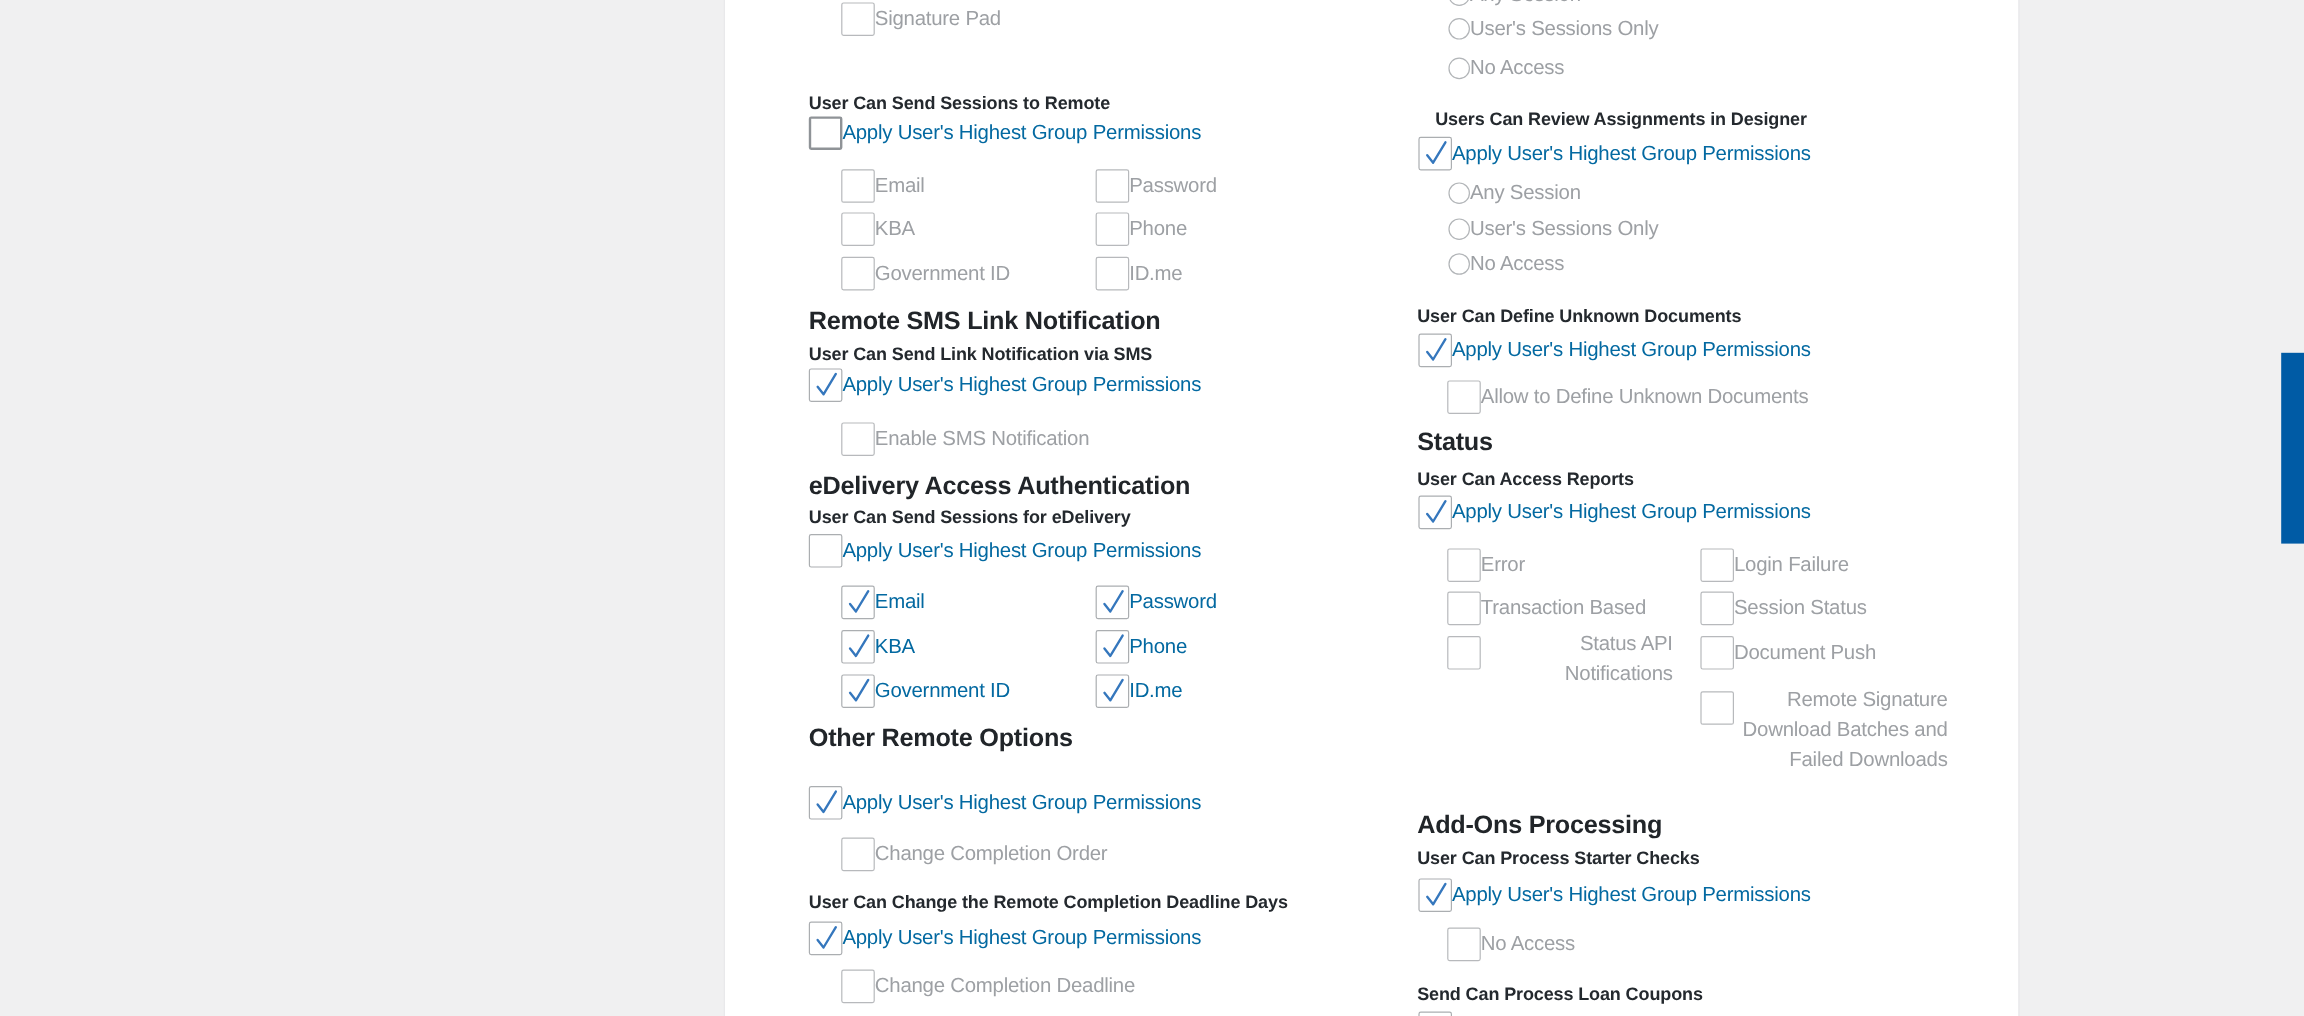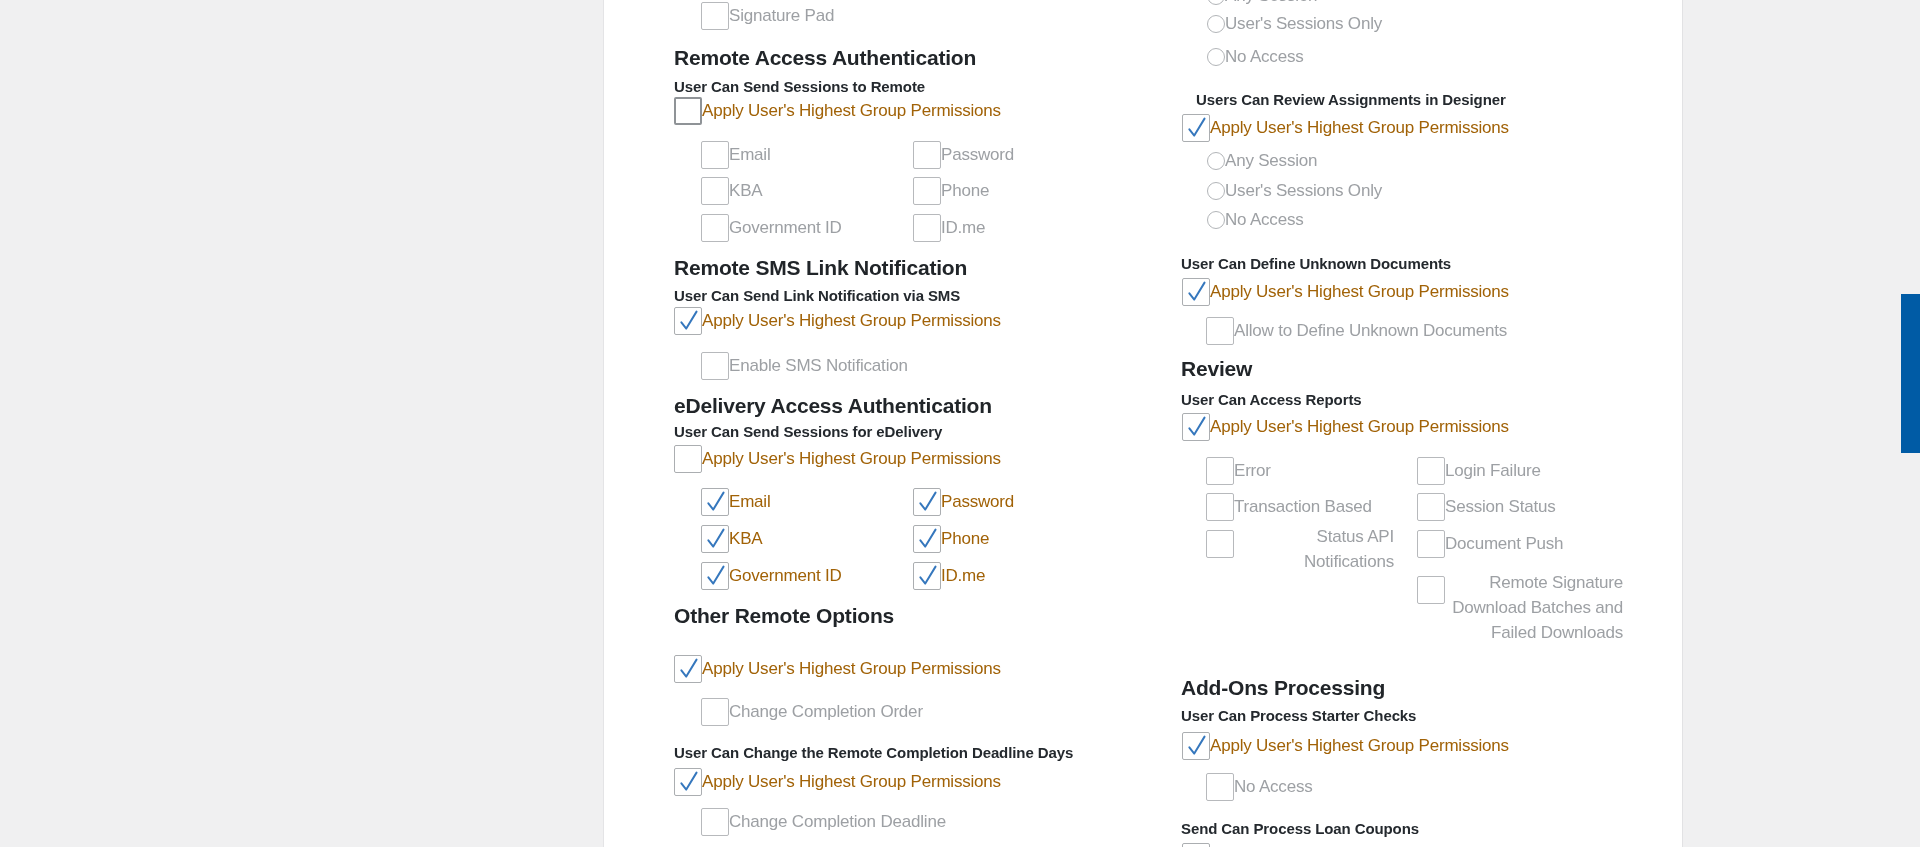--- a/index.html
+++ b/index.html
@@ -29,38 +29,37 @@
     flex:0 0 auto;width:28px;height:28px;box-sizing:border-box;
     border:1px solid #abaeb1;border-radius:2px;background:#ffffff;position:relative;
   }
   .cb.dim{border-color:#b7b9bc;}
   .cb.focus{border:2px solid #8f9397;}
   .cb svg{position:absolute;left:1px;top:0;width:25px;height:26px;}
   .radio{
     flex:0 0 auto;width:18px;height:18px;box-sizing:border-box;
     border:1px solid #b2b5b8;border-radius:50%;background:#ffffff;
   }
-  .lbl{font-size:17px;color:#a16207;letter-spacing:-0.2px;white-space:nowrap;}
+  .lbl{font-size:17px;color:#0369a1;letter-spacing:-0.2px;white-space:nowrap;}
   .lbl.dim{color:#9da0a4;}
   .lbl.wrap{white-space:normal;line-height:25px;margin-top:-6px;text-align:right;}
   .w-a{width:160px;}
   .w-b{width:178px;}
   .thumb{position:absolute;left:1901px;top:294px;width:19px;height:159px;background:#005ba5;}
 </style>
 </head>
 <body>
 
 <div class="panel">
 
   <div class="row" style="left:97px;top:2px;">
     <div class="cb dim"></div>
     <div class="lbl dim">Signature Pad</div>
   </div>
 
-  <div class="h1" style="left:70px;top:47px;">Remote Access Authentication</div>
   <div class="sub" style="left:70px;top:78px;">User Can Send Sessions to Remote</div>
   <div class="row" style="left:70px;top:97px;">
     <div class="cb focus"></div>
     <div class="lbl">Apply User's Highest Group Permissions</div>
   </div>
   <div class="row" style="left:97px;top:141px;">
     <div class="cb dim"></div>
     <div class="lbl dim">Email</div>
   </div>
   <div class="row" style="left:309px;top:141px;">
@@ -223,21 +222,21 @@
           <path d="M6 15.5 L11.5 22.5 L23 3.5" fill="none" stroke="#3577bd" stroke-width="2.2" stroke-linecap="round" stroke-linejoin="round"></path>
         </svg>
     </div>
     <div class="lbl">Apply User's Highest Group Permissions</div>
   </div>
   <div class="row" style="left:602px;top:317px;">
     <div class="cb dim"></div>
     <div class="lbl dim">Allow to Define Unknown Documents</div>
   </div>
 
-  <div class="h1" style="left:577px;top:358px;">Review</div>
+  <div class="h1" style="left:577px;top:358px;">Status</div>
   <div class="sub" style="left:577px;top:391px;">User Can Access Reports</div>
   <div class="row" style="left:578px;top:413px;">
     <div class="cb">
       <svg viewBox="0 0 28 28">
           <path d="M6 15.5 L11.5 22.5 L23 3.5" fill="none" stroke="#3577bd" stroke-width="2.2" stroke-linecap="round" stroke-linejoin="round"></path>
         </svg>
     </div>
     <div class="lbl">Apply User's Highest Group Permissions</div>
   </div>
   <div class="row" style="left:602px;top:457px;">

